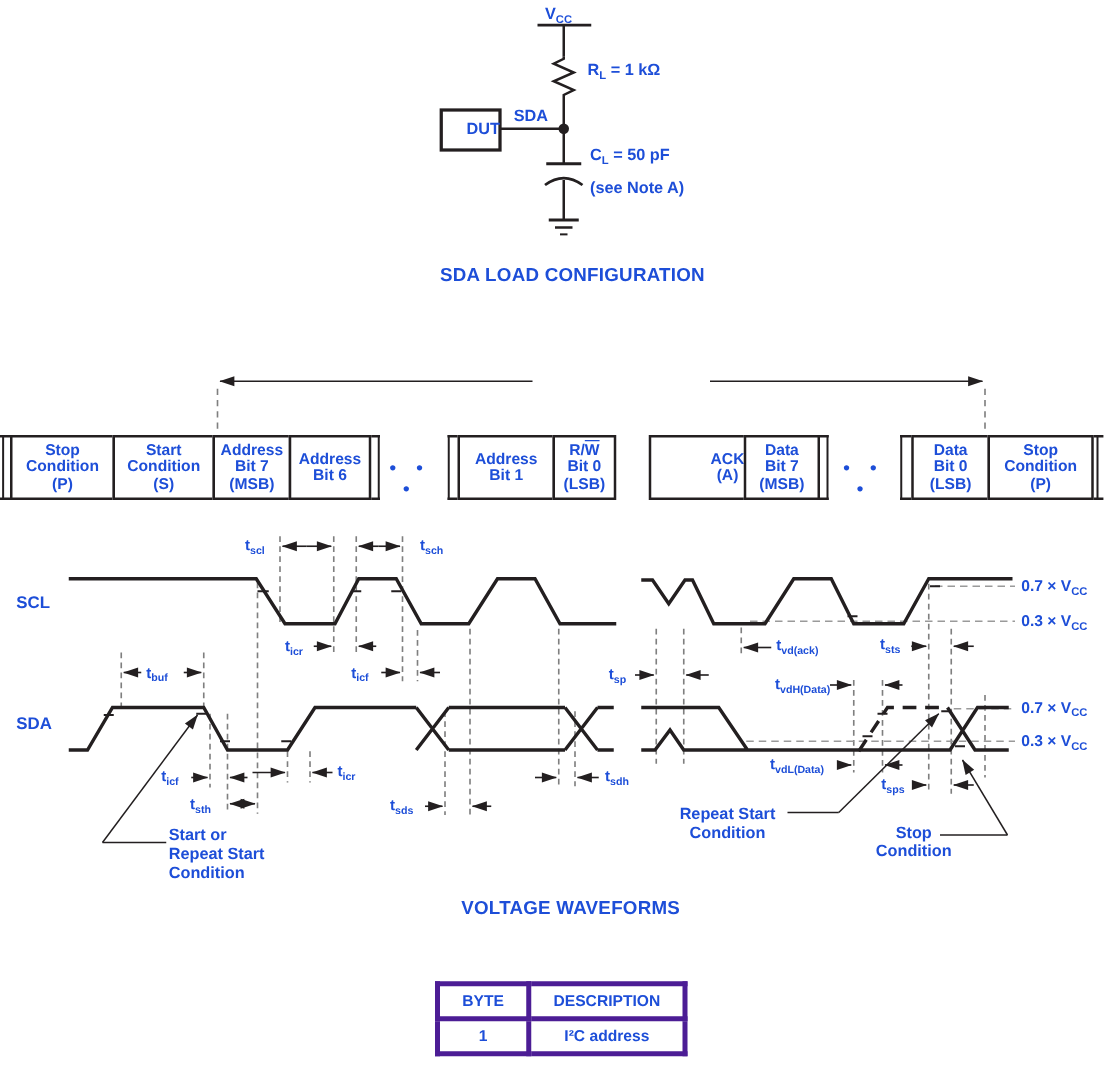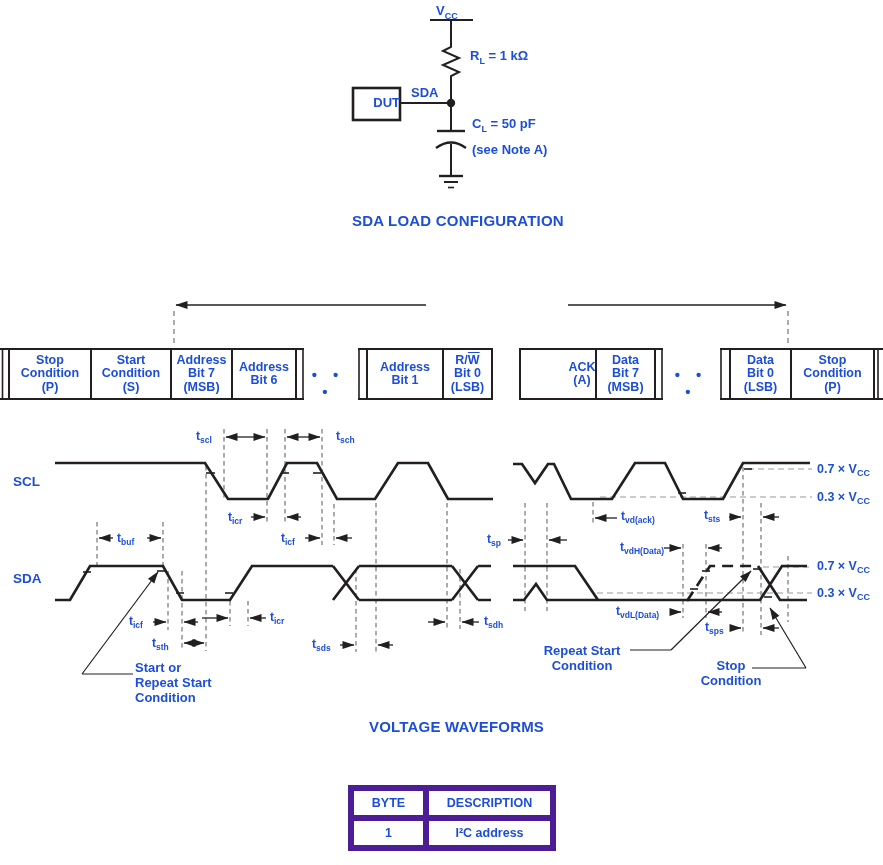--- a/index.html
+++ b/index.html
@@ -14,21 +14,21 @@
   .wlabel{font-size:13.5px;}
   .caption{font-size:15px;letter-spacing:.2px;}
   .cell{position:absolute;top:348px;height:52px;border:2px solid #231f20;box-sizing:border-box;
         display:flex;flex-direction:column;justify-content:center;align-items:center;
         z-index:2;background:#fff;font-weight:bold;font-size:12.5px;line-height:13.5px;text-align:center;}
   .ov{text-decoration:overline;}
   .dots{position:absolute;top:366px;z-index:2;font-weight:bold;font-size:15px;letter-spacing:6px;text-align:center;}
   .ann{font-size:13px;line-height:14.5px;text-align:center;background:#fff;padding:0 3px;}
   .ldr{font-size:13px;line-height:15px;}
   #bytetable{position:absolute;left:348px;top:785px;z-index:2;border-collapse:collapse;}
-  #bytetable td{border:6px solid #4c1d95;font-weight:bold;font-size:12.5px;text-align:center;padding:0;}
+  #bytetable td{border:4px solid #4c1d95;font-weight:bold;font-size:12.5px;text-align:center;padding:0;}
   .c-byte{width:69px;height:24px;}
   .c-desc{width:121px;height:24px;}
 </style>
 </head>
 <body>
 
 <div id="page">
 
 <svg id="art" width="883" height="865" viewBox="0 0 883 865">
   <defs>

